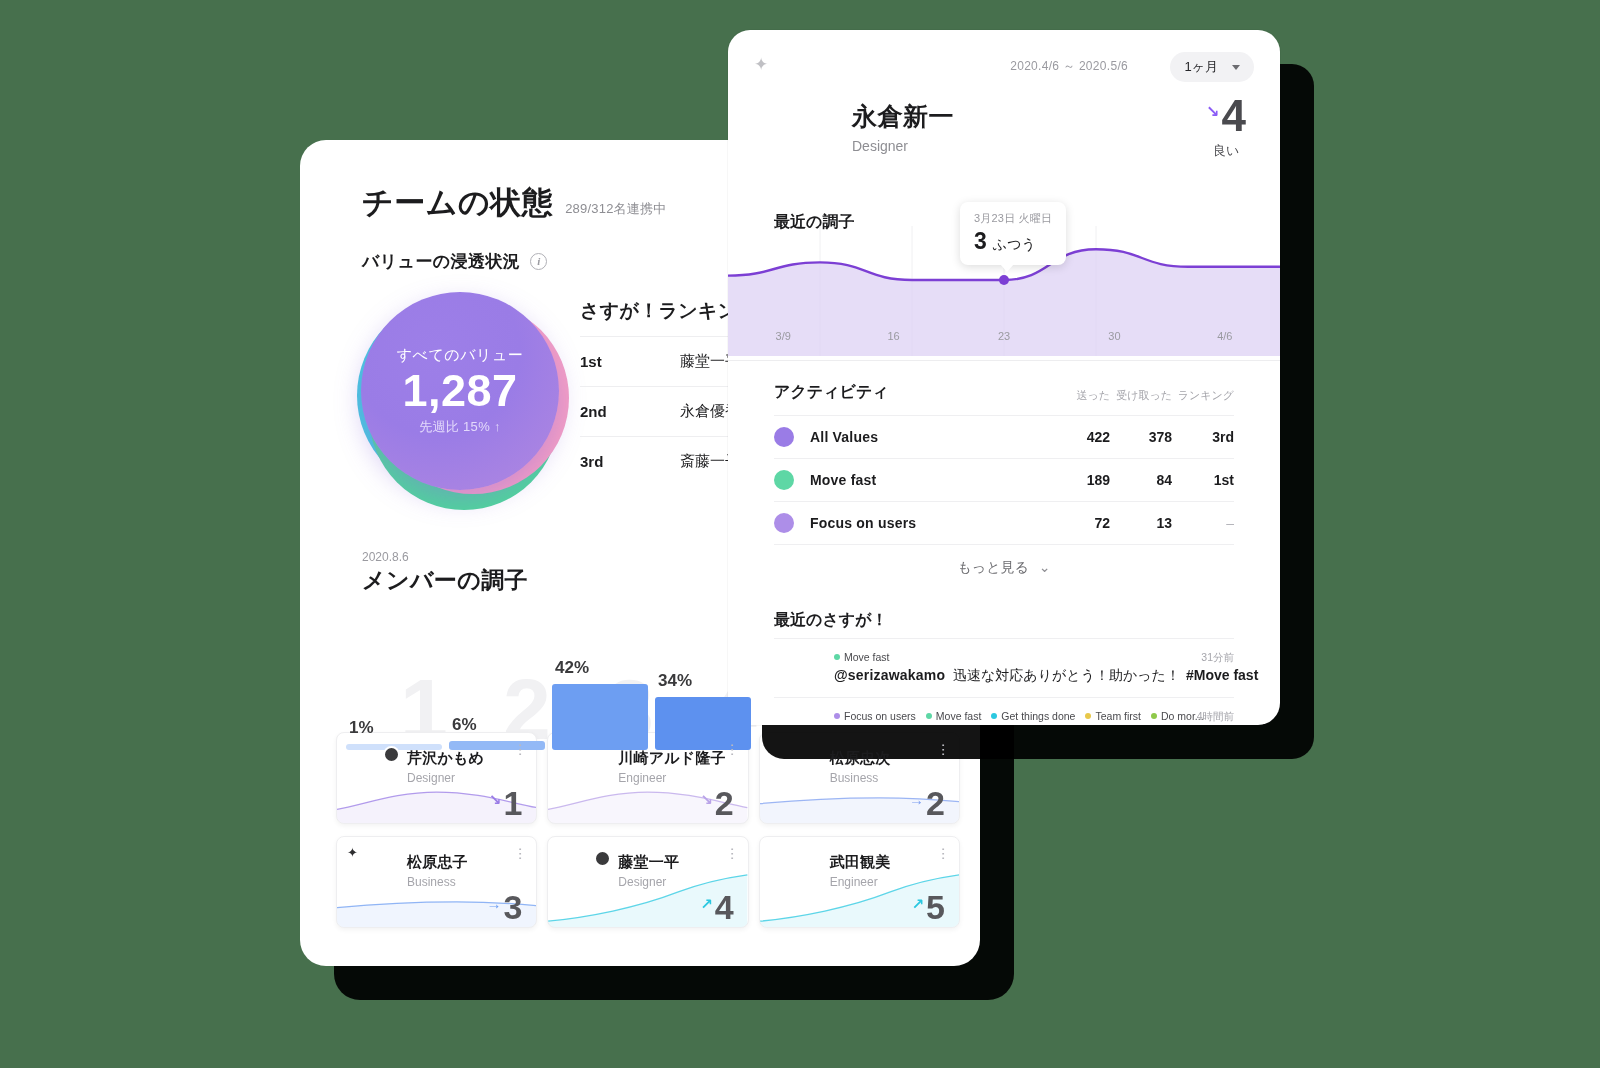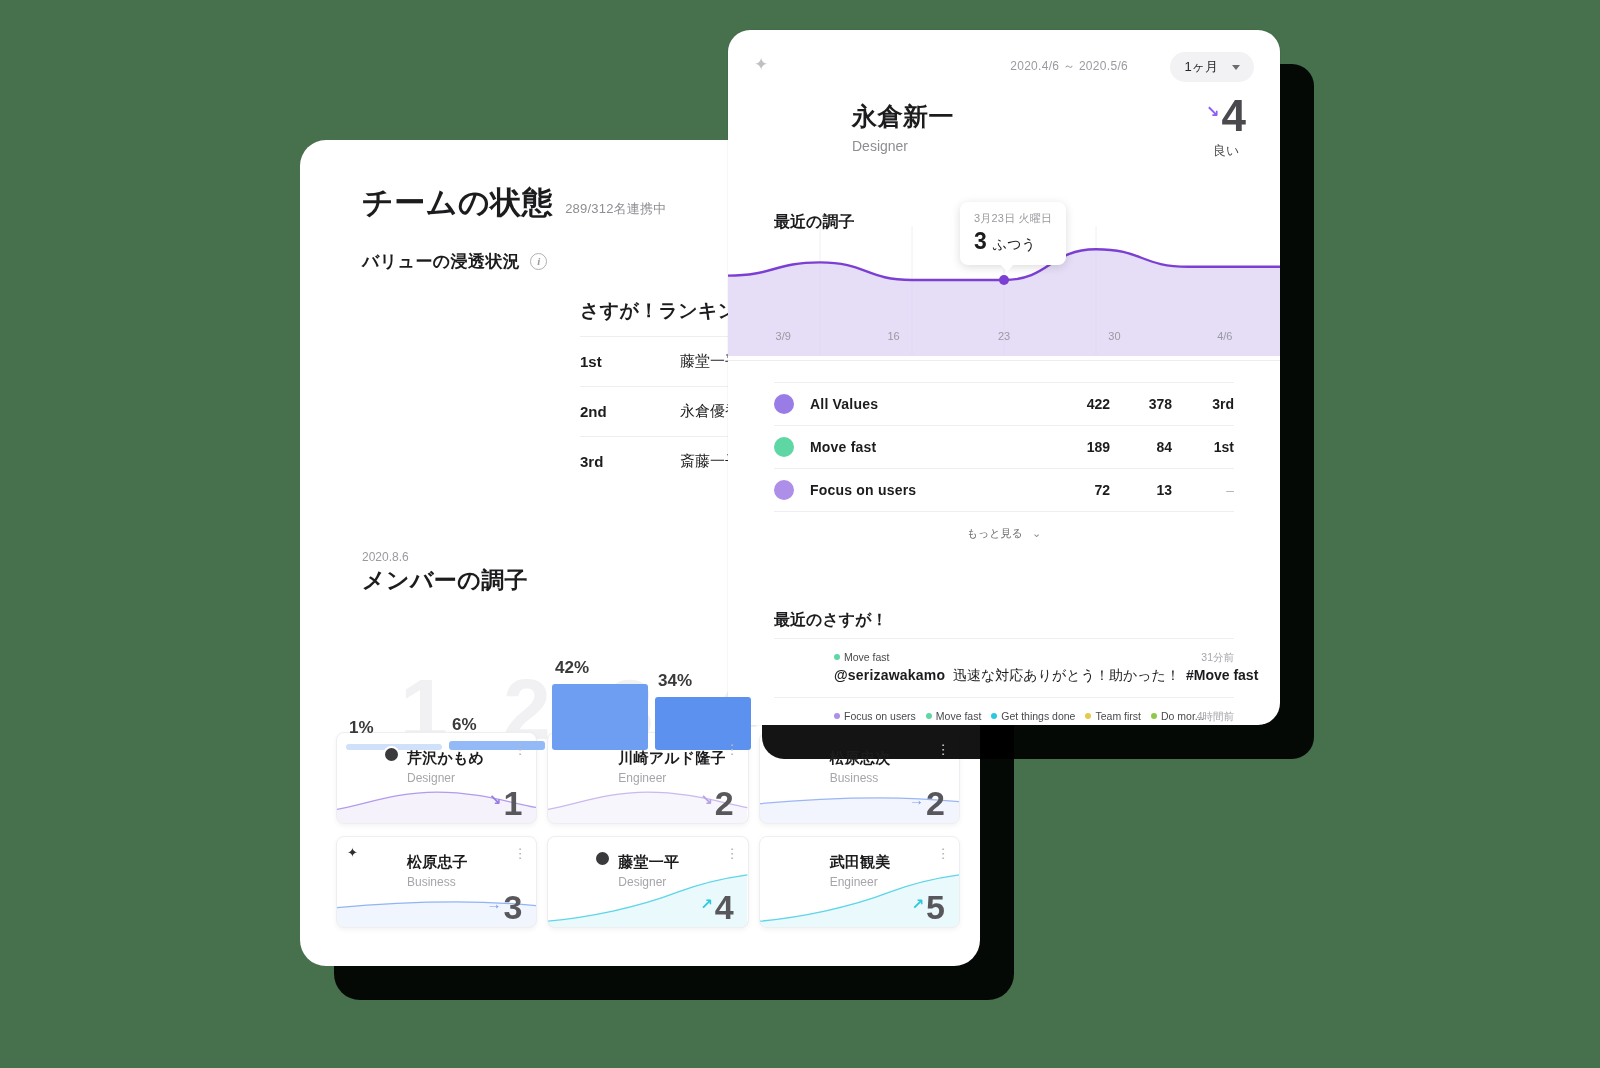--- a/index.html
+++ b/index.html
@@ -154,21 +154,21 @@
 
   .act { position:absolute; left: 46px; top: 352px; width: 460px; }
   .act-head { display:flex; align-items:flex-end; padding-bottom: 12px; }
   .act-head .t { font-size: 16px; font-weight: 700; color:#1c1c1e; flex: 1; }
   .act-head .c { width: 62px; text-align:right; font-size: 11px; color:#a5a5ab; }
   .act-row { display:flex; align-items:center; height: 43px; border-top: 1px solid #efeff1; }
   .act-dot { width: 20px; height: 20px; border-radius: 50%; margin-right: 16px; flex:none; }
   .act-name { flex:1; font-size: 14px; font-weight: 700; color:#1c1c1e; letter-spacing:.2px; }
   .act-val { width: 62px; text-align:right; font-size: 14px; font-weight: 700; color:#1c1c1e; }
   .act-val.dim { color:#b5b5bb; font-weight: 400; }
-  .act-more { border-top: 1px solid #efeff1; text-align:center; padding-top: 14px; font-size: 11px; color:#6c6c70; }
+  .act-more { border-top: 1px solid #efeff1; text-align:center; padding-top: 14px; font-size: 14px; color:#6c6c70; }
   .act-more .cv { display:inline-block; margin-left: 6px; color:#8e8e93; }
 
   .feed-title { position:absolute; left: 46px; top: 580px; font-size: 16px; font-weight:700; color:#1c1c1e; }
   .feed { position:absolute; left: 46px; top: 608px; width: 460px; }
   .feed-row { display:flex; gap: 14px; padding: 12px 0 10px; border-top: 1px solid #efeff1; }
   .feed-av { position:relative; width: 46px; height: 36px; flex:none; }
   .feed-av .a1 { position:absolute; left:0; top:0; width: 34px; height:34px; border-radius:50%; overflow:hidden; }
   .feed-av .a2 { position:absolute; left: 16px; top: 6px; width: 30px; height:30px; border-radius:50%; overflow:hidden; border: 2px solid #fff; }
   .feed-tags { display:flex; align-items:center; gap: 10px; font-size: 10.5px; color:#4a4a4e; white-space: nowrap; overflow:hidden; }
   .feed-tag { display:flex; align-items:center; gap: 4px; }
@@ -208,20 +208,31 @@
         </span>
       </span>
       <span>西郷隆三･･</span>
     </div>
 
     <div class="bc-section-title">
       <span class="t">バリューの浸透状況</span>
       <span class="info-icon">i</span>
     </div>
 
+    <div class="bubble-wrap">
+      <span class="blob cyan"></span>
+      <span class="blob green"></span>
+      <span class="blob pink"></span>
+      <span class="blob main"></span>
+      <span class="bubble-txt">
+        <span class="bubble-label">すべてのバリュー</span>
+        <span class="bubble-num">1,287</span>
+        <span class="bubble-delta">先週比 15% ↑</span>
+      </span>
+    </div>
 
     <div class="rank-box">
       <div class="rank-head">
         <span class="t">さすが！ランキング</span>
         <span class="more">す･･</span>
       </div>
       <div class="rank-row">
         <span class="rank-pos">1st</span>
         <span class="rank-av">
           <span class="av-art"><span class="bg" style="background:#d4d4d6"></span><span class="hair" style="background:#262628"></span><span class="head" style="background:#e0b694"></span><span class="body" style="background:#2b2b2d"></span></span>
@@ -423,20 +434,26 @@
     <div class="fc-xaxis" id="x-axis">
         <span>3/9</span>
         <span>16</span>
         <span>23</span>
         <span>30</span>
         <span>4/6</span>
       </div>
     <div class="fc-divider"></div>
 
     <div class="act">
+      <div class="act-head">
+        <span class="t">アクティビティ</span>
+        <span class="c">送った</span>
+        <span class="c">受け取った</span>
+        <span class="c">ランキング</span>
+      </div>
       <div id="act-rows">
           <div class="act-row">
             <span class="act-dot" style="background:#9a7ce6"></span>
             <span class="act-name">All Values</span>
             <span class="act-val">422</span>
             <span class="act-val">378</span>
             <span class="act-val">3rd</span>
           </div>
           <div class="act-row">
             <span class="act-dot" style="background:#5ed7a5"></span>

